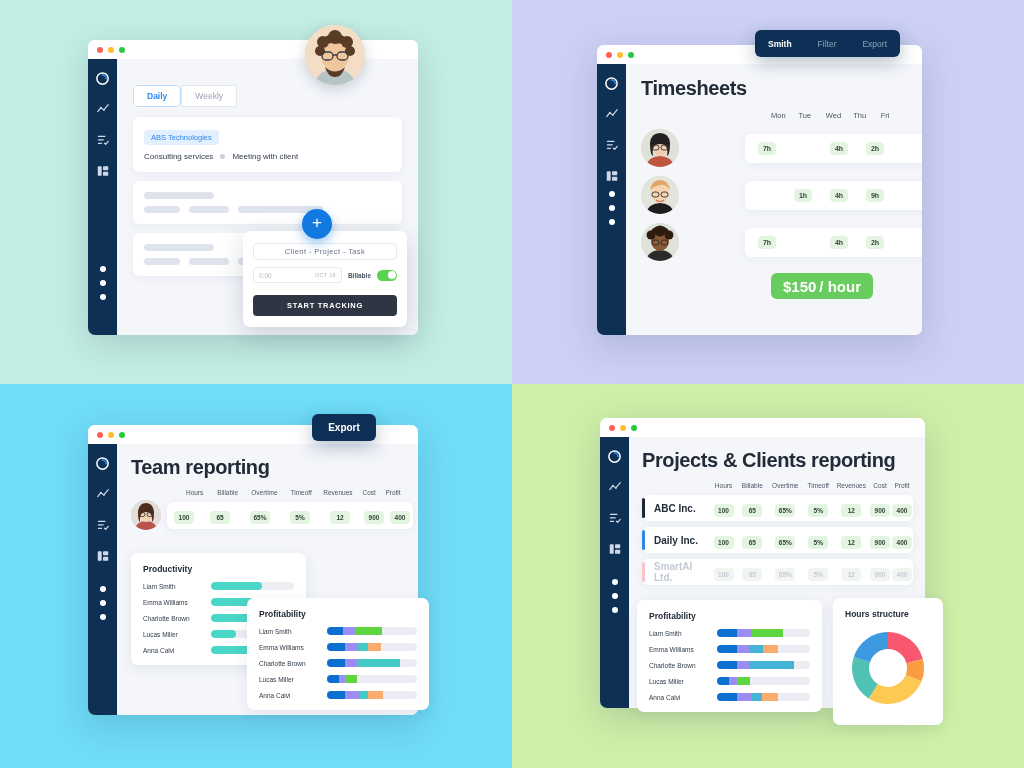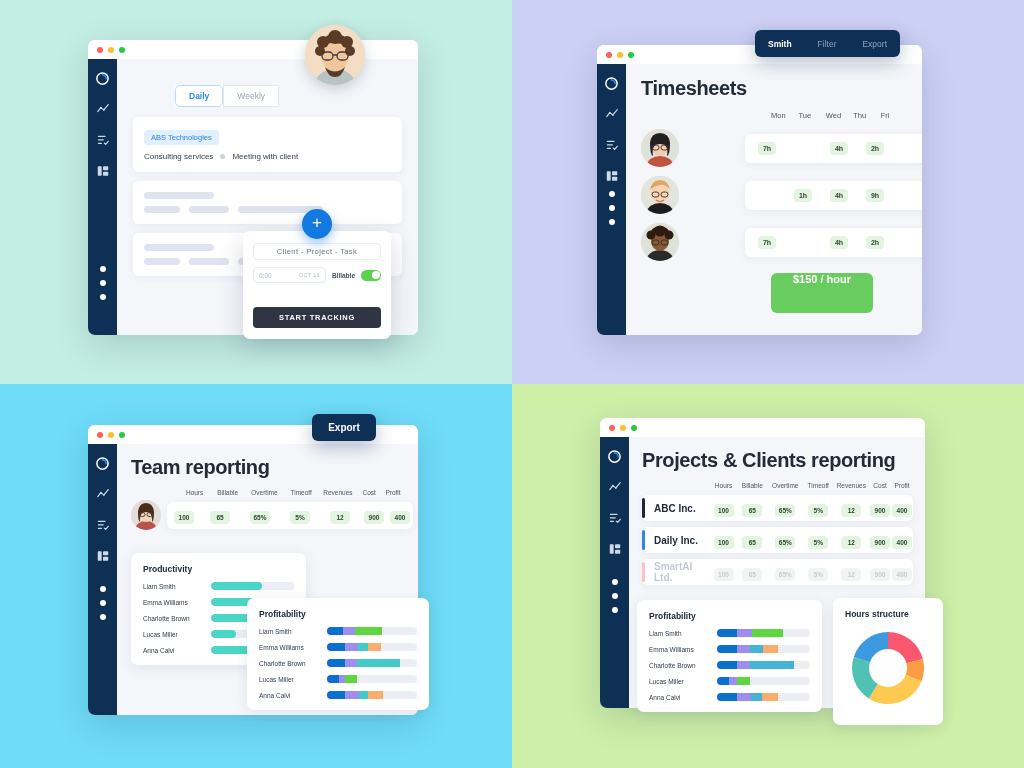--- a/index.html
+++ b/index.html
@@ -49,21 +49,21 @@
 
   .content { flex: 1; background: #f4f6fa; position: relative; overflow: hidden; }
 
   .page-title { font-size: 20px; font-weight: 700; color: #222b38; letter-spacing: -0.4px; }
 
   
   #win-timers { left: 88px; top: 40px; width: 330px; height: 295px; }
   #win-timers .content { padding: 14px 16px 0 16px; }
   .seg {
     display: inline-flex; margin-top: 12px;
-    border-radius: 1px; overflow: hidden; background: #fff; margin-left: 42px;
+    border-radius: 1px; overflow: hidden; background: #fff;
   }
   .seg-btn {
     font-size: 8.5px; padding: 5px 13px; color: #9aa4b2; background: #fff;
     border: 1px solid #e3e7ee;
   }
   .seg-btn.active { color: #2a8bf2; border: 1px solid #bcdcfb; border-radius: 5px; font-weight: 600; }
   .card { background: #fff; border-radius: 6px; box-shadow: 0 2px 9px rgba(25,45,80,.06); }
   #timer-card-1 { margin-top: 10px; padding: 9px 11px 11px 11px; }
   .tag {
     display: inline-block; background: #e1efff; color: #2f86e8;
@@ -76,42 +76,42 @@
   .skel-row2 { display: flex; gap: 9px; margin-top: 7px; }
 
   .fab {
     position: absolute; width: 30px; height: 30px; border-radius: 50%;
     background: #1279e0; color: #fff; font-size: 17px; line-height: 28px;
     text-align: center; font-weight: 300;
     box-shadow: 0 4px 11px rgba(18,121,224,.45);
     left: 302px; top: 209px; z-index: 9;
   }
   #timer-popup {
-    position: absolute; left: 243px; top: 231px; width: 148px;
+    position: absolute; left: 243px; top: 231px; width: 164px;
     background: #fff; border-radius: 7px; padding: 12px 10px 11px 10px;
     box-shadow: 0 8px 26px rgba(20,40,70,.18); z-index: 8;
   }
   .pop-input {
     border: 1px solid #e6eaf1; border-radius: 4px; height: 17px;
     display: flex; align-items: center; justify-content: center;
     font-size: 7.5px; color: #6b7686; letter-spacing: .4px;
   }
   .pop-row2 { display: flex; align-items: center; gap: 6px; margin-top: 7px; }
   .pop-time {
     flex: 1; border: 1px solid #e6eaf1; border-radius: 4px; height: 16px;
     display: flex; align-items: center; justify-content: space-between;
     padding: 0 5px; font-size: 6.5px; color: #b3bbc7;
   }
   .pop-date { font-size: 5.5px; color: #b3bbc7; letter-spacing: .3px; }
   .pop-bill { font-size: 6.5px; color: #4a5464; font-weight: 700; }
   .toggle { width: 20px; height: 11px; border-radius: 6px; background: #5ad24f; position: relative; }
   .toggle::after { content:""; position: absolute; width: 8px; height: 8px; border-radius: 50%;
                    background: #fff; top: 1.5px; right: 1.5px; }
   .btn-dark {
-    margin-top: 24px; background: #2f3543; color: #fff; border-radius: 4px;
+    margin-top: 12px; background: #2f3543; color: #fff; border-radius: 4px;
     height: 21px; display: flex; align-items: center; justify-content: center;
     font-size: 7.5px; font-weight: 700; letter-spacing: .7px;
   }
   .avatar-float {
     position: absolute; border-radius: 50%; overflow: hidden;
     box-shadow: 0 4px 14px rgba(20,40,70,.2); background: #f0e0cf;
   }
   #avatar-hero { left: 305px; top: 25px; width: 60px; height: 60px; }
 
   
@@ -136,22 +136,22 @@
     box-shadow: 0 2px 9px rgba(25,45,80,.06); display: flex; align-items: center;
     padding: 0 4px;
   }
   .hcell { width: 36px; display: flex; justify-content: center; }
   .pill-green {
     background: #e3f4e1; color: #2f4436; font-size: 7px; font-weight: 600;
     border-radius: 4px; padding: 3px 5px;
   }
   .rate-btn {
     margin: 12px 0 0 130px; background: #69cc5e; color: #fff; border-radius: 6px;
-    width: 102px; height: 40px; display: flex; justify-content: center;
-    font-size: 11px; font-weight: 700;
+    width: 102px; height: 26px; display: flex; align-items: center; justify-content: center;
+    font-size: 15px; font-weight: 700;
   }
   .rate-btn .unit { font-weight: 700; margin-left: 3px; }
 
   
   #win-team { left: 88px; top: 425px; width: 330px; height: 290px; }
   #win-team .content { padding: 12px 13px 0 14px; }
   .tag-float {
     position: absolute; background: #0f3056; color: #fff; border-radius: 6px;
     display: flex; align-items: center; justify-content: center;
     font-size: 10px; font-weight: 700;

